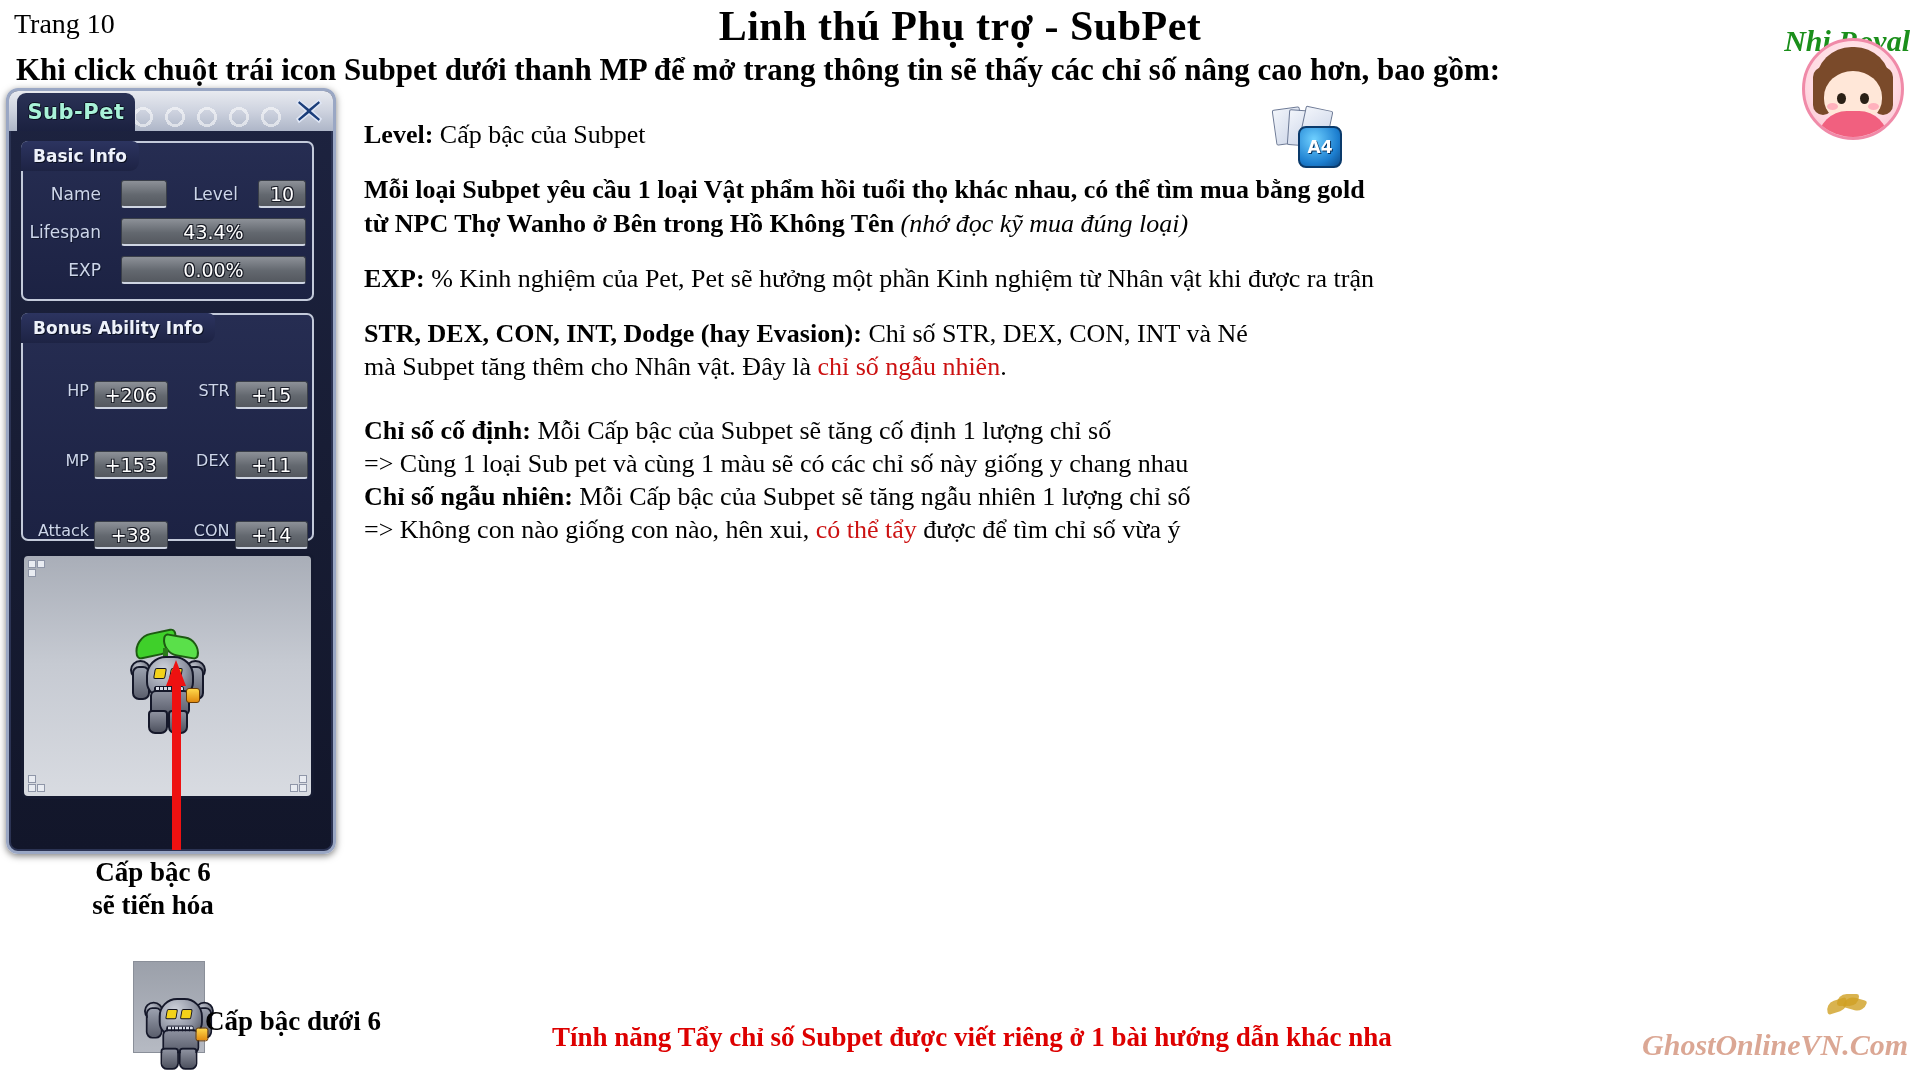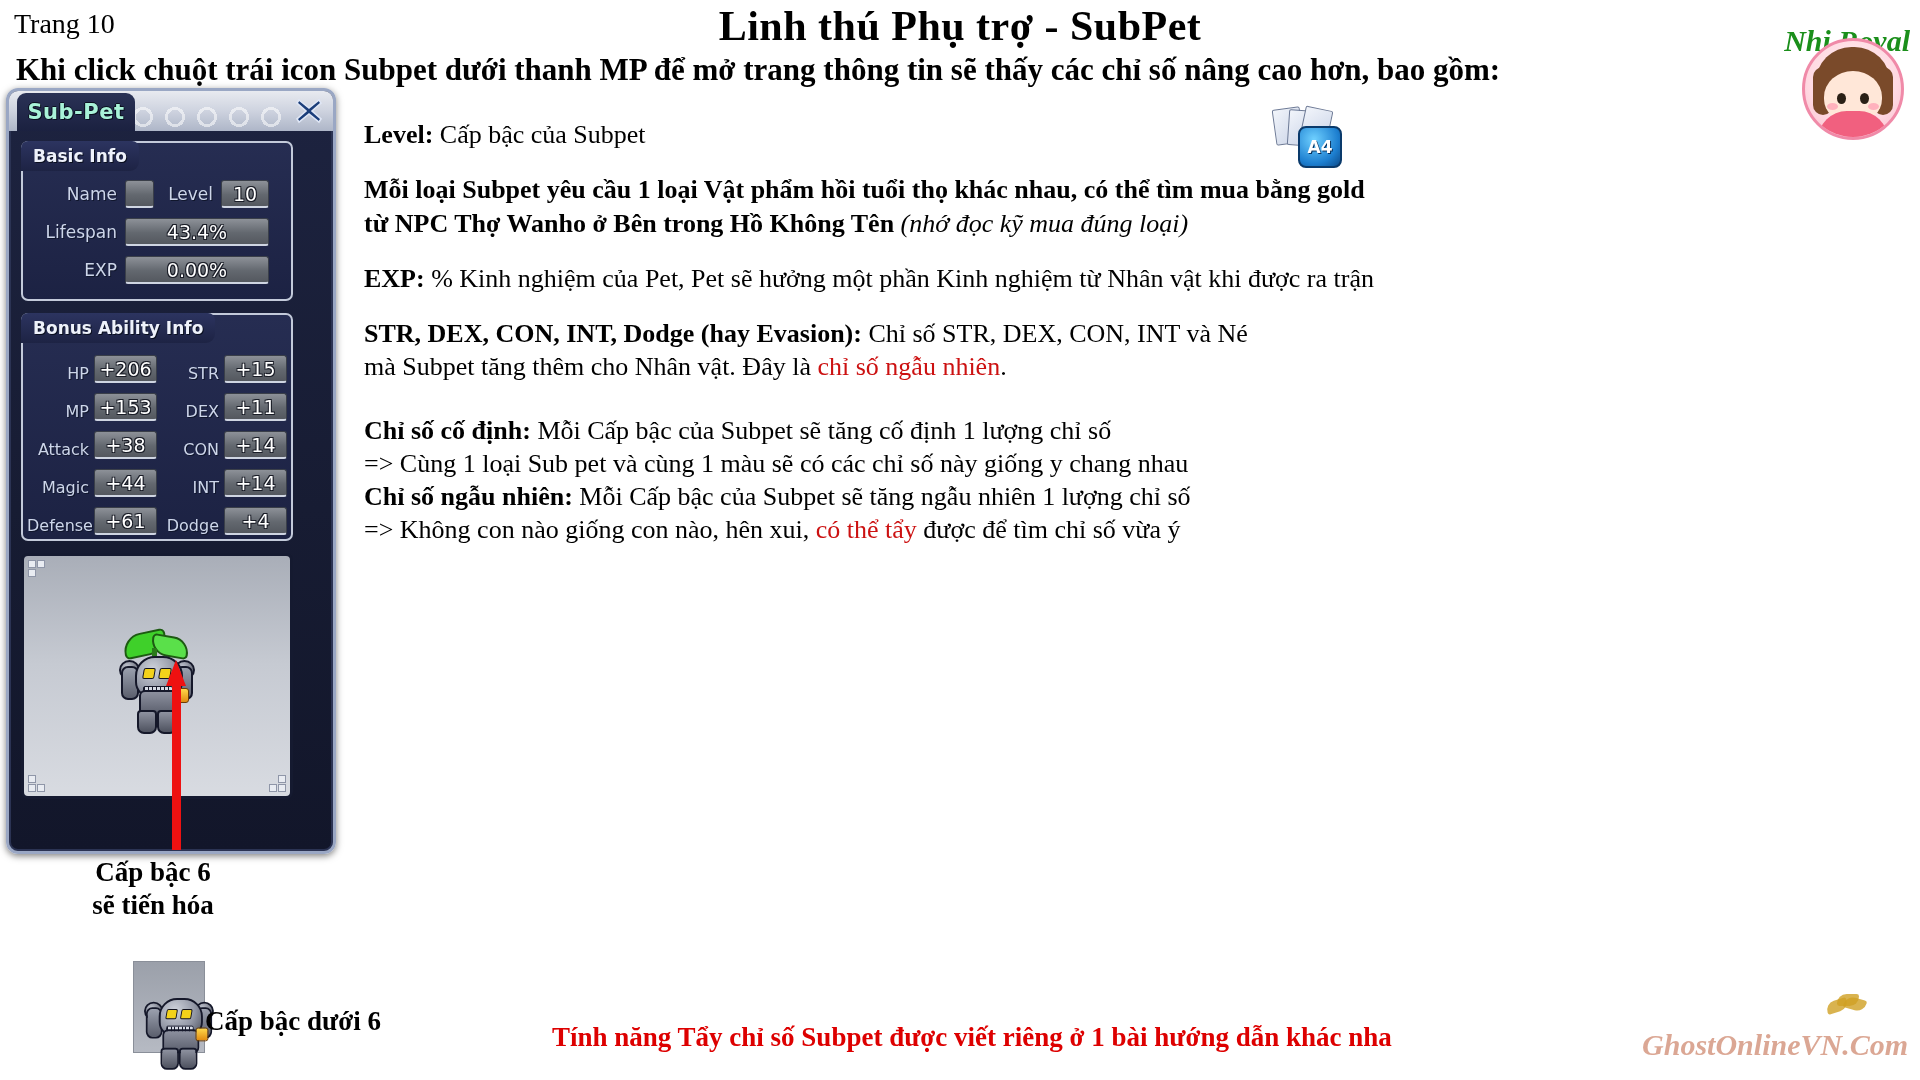--- a/index.html
+++ b/index.html
@@ -98,21 +98,21 @@
     font-size:21px;font-weight:bold;color:#a8f2d8;
     text-shadow:1px 1px 0 #0a0f1e,-1px 0 0 #0a0f1e,0 -1px 0 #0a0f1e;
     letter-spacing:.5px;
   }
   #subpet-close{
     position:absolute;right:9px;top:5px;width:30px;height:30px;cursor:pointer;
   }
   #subpet-close svg{display:block;}
 
   .panel{
-    position:absolute;left:12px;width:272px;
+    position:absolute;left:12px;width:293px;
     background:linear-gradient(180deg,#262d52 0%,#1c2243 100%);
     border:2px solid #c3cada;
     border-radius:7px;
     box-sizing:border-box;
   }
   .panel-tab{
     position:absolute;left:-2px;top:-2px;height:30px;
     background:linear-gradient(180deg,#2c3460 0%,#1d2344 100%);
     border-radius:7px 7px 9px 0;
     display:flex;align-items:center;padding:0 12px;
@@ -126,21 +126,21 @@
   .panel-tabstrip{
     position:absolute;left:0;top:-2px;right:-2px;height:30px;
     background:linear-gradient(180deg,#f4f6fa,#d7dce8);
     border-radius:0 7px 0 0;
     z-index:-1;
   }
 
   
   #basic-info{top:50px;height:160px;}
   #basic-rows{position:absolute;left:0;top:32px;width:100%;}
-  .binfo-row{display:flex;align-items:center;height:38px;padding:0 22px;gap:8px;}
+  .binfo-row{display:flex;align-items:center;height:38px;padding:0 6px;gap:20px;}
   .binfo-label{
     font-family:"DejaVu Sans",sans-serif;font-size:17px;color:#cdd6ea;
     text-shadow:1px 1px 0 #10162c;
     width:72px;text-align:right;flex:none;
   }
   .field{
     background:linear-gradient(180deg,#8d9198 0%,#63686f 55%,#54585f 100%);
     border:1px solid #3a3f49;border-bottom:2px solid #cfd5e2;
     border-radius:3px;height:28px;
     display:flex;align-items:center;justify-content:center;
@@ -153,21 +153,21 @@
   #level-field{width:48px;}
   #lifespan-field,#exp-field{flex:1;}
 
   
   #bonus-info{top:222px;height:228px;}
   #bonus-grid{
     position:absolute;left:0;top:34px;width:100%;
     display:grid;grid-template-columns:1fr 1fr;row-gap:4px;column-gap:0;
     padding:0 4px;box-sizing:border-box;
   }
-  .stat-cell{display:flex;align-items:flex-end;gap:5px;height:34px;}
+  .stat-cell{display:flex;align-items:flex-start;gap:5px;height:34px;margin-top:32px;}
   .stat-label{
     font-family:"DejaVu Sans",sans-serif;font-size:16px;color:#cdd6ea;
     text-shadow:1px 1px 0 #10162c;
     width:62px;text-align:right;flex:none;
   }
   .stat-val{flex:1;min-width:0;}
 
   
   #preview{
     top:462px;height:246px;

